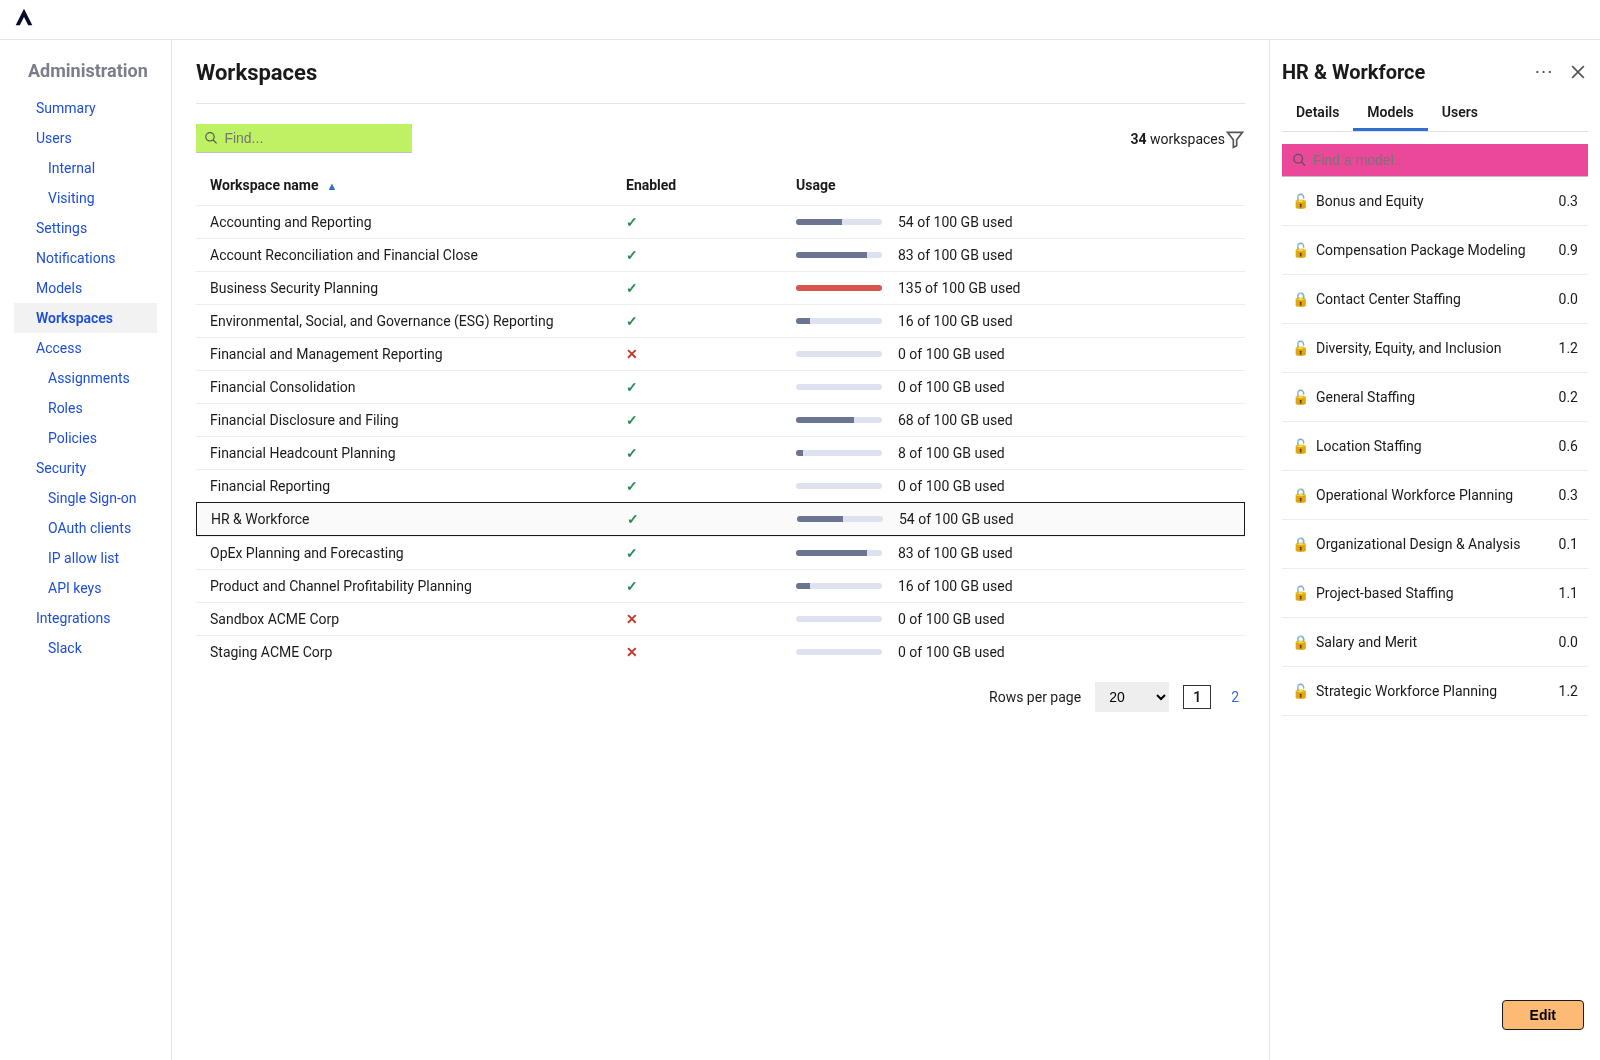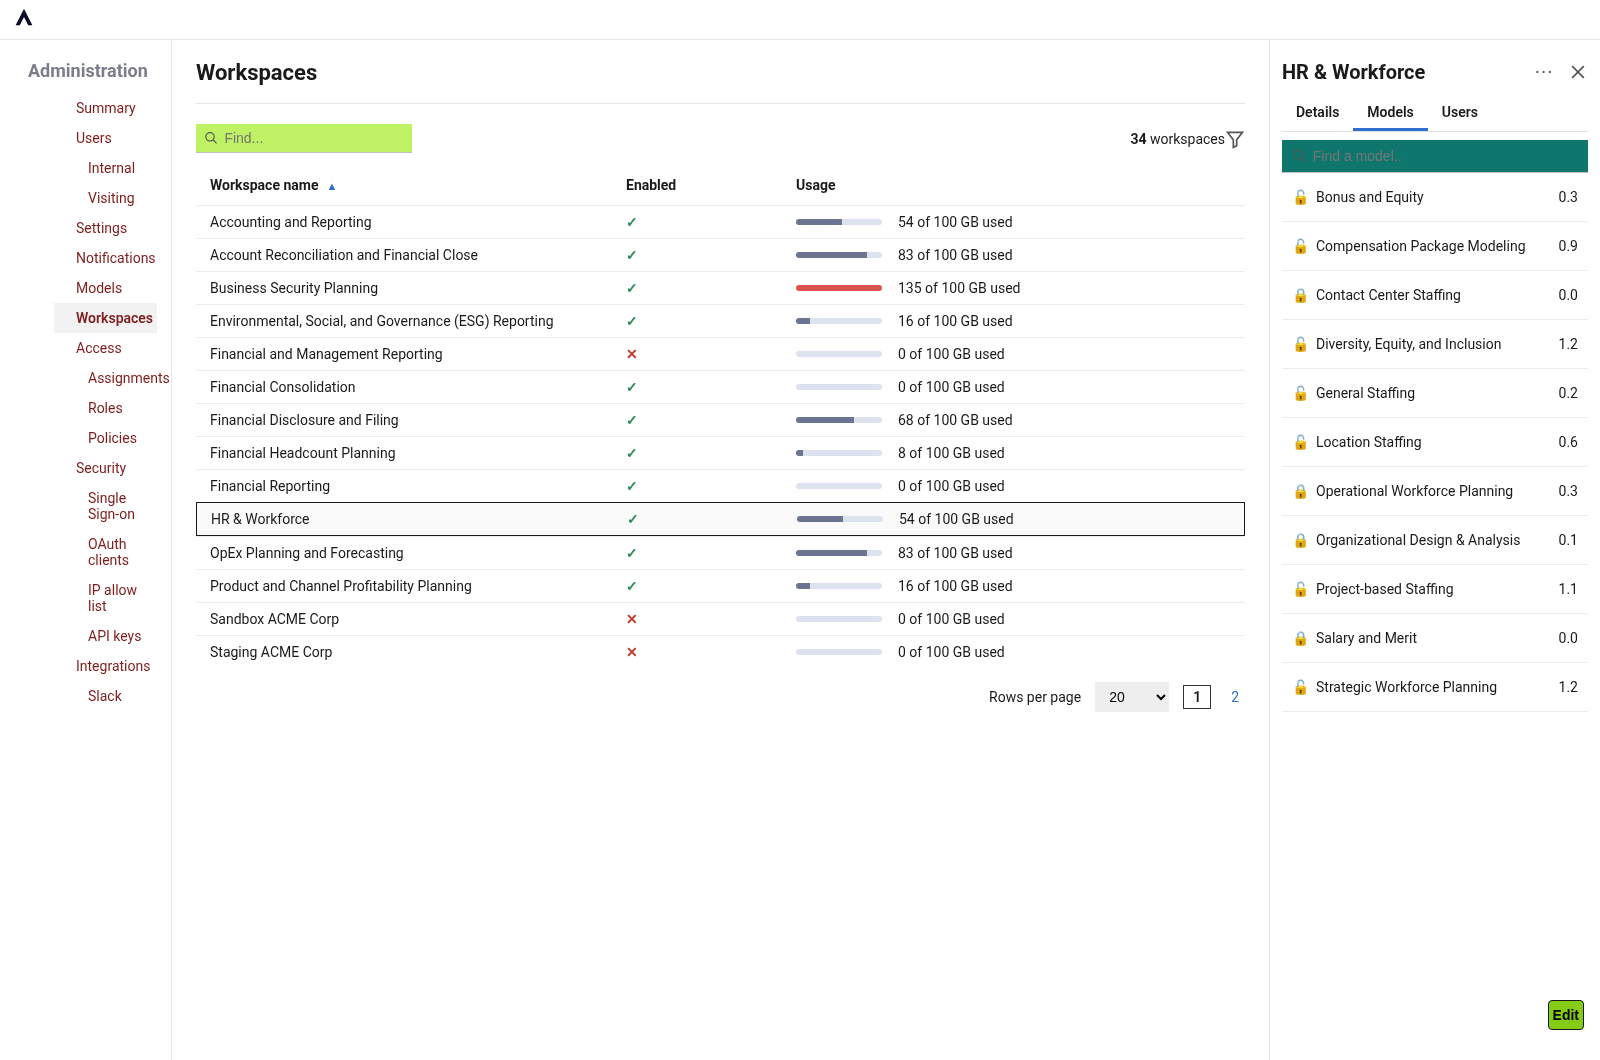--- a/index.html
+++ b/index.html
@@ -4,21 +4,21 @@
 <style>
 * { box-sizing: border-box; margin: 0; padding: 0; }
 body { font-family: -apple-system, BlinkMacSystemFont, "Segoe UI", Roboto, Helvetica, Arial, sans-serif; color: #1a1a1a; background: #fff; font-size: 14px; }
 .top-bar { height: 40px; border-bottom: 1px solid #e5e5e5; display: flex; align-items: center; padding: 0 14px; }
 .logo { font-weight: 900; font-size: 20px; color: #0a0e27; }
 .app-body { display: flex; height: calc(100vh - 40px); }
 
 
 .sidebar { width: 172px; border-right: 1px solid #e5e5e5; padding: 20px 14px; overflow-y: auto; }
 .sidebar-title { font-size: 18px; font-weight: 700; color: #7b7e8a; padding: 0 14px 12px; }
-.nav-item { padding: 7px 14px 7px 22px; font-size: 14px; color: #7f1d1d; cursor: pointer; margin-left: 40px; }
+.nav-item { padding: 7px 14px 7px 22px; font-size: 14px; color: #1d4ed8; cursor: pointer; }
 .nav-item.sub { padding-left: 34px; }
 .nav-item.active { background: #f2f2f2; font-weight: 600; }
 
 
 .main { flex: 1; padding: 20px 24px; overflow-y: auto; border-right: 1px solid #e5e5e5; }
 .main-title { font-size: 22px; font-weight: 700; margin-bottom: 18px; }
 .toolbar { display: flex; align-items: center; justify-content: space-between; margin-bottom: 8px; border-top: 1px solid #e5e5e5; padding-top: 20px; }
 .search-wrap { display: flex; align-items: center; border-bottom: 1px solid #c0c0c0; background: #bef264; width: 216px; padding: 6px 8px; }
 .search-wrap input { border: none; background: transparent; outline: none; font-size: 14px; width: 100%; margin-left: 6px; color: #333; }
 .toolbar-right { display: flex; align-items: center; }
@@ -44,31 +44,31 @@
 .pager { display: flex; justify-content: flex-end; align-items: center; gap: 14px; padding: 14px 0; font-size: 14px; }
 .rows-select { background: #eee; border: none; padding: 6px 10px; font-size: 14px; min-width: 74px; }
 .page-box { border: 1px solid #333; padding: 3px 9px; font-weight: 600; }
 .page-link { color: #2f6fd0; cursor: pointer; padding: 3px 6px; }
 
 
 .panel { width: 330px; padding: 20px 12px; overflow-y: auto; display: flex; flex-direction: column; }
 .panel-head { display: flex; justify-content: space-between; align-items: center; margin-bottom: 12px; }
 .panel-title { font-size: 20px; font-weight: 700; }
 .panel-actions { display: flex; gap: 14px; align-items: center; }
-.panel-tabs { display: flex; border-bottom: 1px solid #e0e0e0; margin-bottom: 8px; text-align: right; }
+.panel-tabs { display: flex; border-bottom: 1px solid #e0e0e0; margin-bottom: 0; text-align: right; }
 .panel-tab { padding: 8px 14px; font-size: 14px; font-weight: 600; cursor: pointer; }
 .panel-tab.active { border-bottom: 3px solid #2f6fd0; color: #1a1a1a; }
-.panel-search { display: flex; align-items: center; background: #0f766e; border-bottom: 1px solid #c0c0c0; padding: 8px 10px; margin-top: 0; }
+.panel-search { display: flex; align-items: center; background: #ec4899; border-bottom: 1px solid #c0c0c0; padding: 8px 10px; margin-top: 12px; }
 .panel-search input { border: none; background: transparent; outline: none; font-size: 14px; margin-left: 6px; width: 100%; }
 .model-header { display: flex; justify-content: space-between; padding: 14px 10px; font-weight: 700; font-size: 14px; border-bottom: 1px solid #e5e5e5; }
 .model-row { display: flex; justify-content: space-between; align-items: center; padding: 16px 10px; border-bottom: 1px solid #ededed; font-size: 14px; }
 .model-name { display: flex; align-items: center; gap: 8px; }
 .lock { font-size: 14px; width: 16px; color: #1a1a1a; display: inline-block; text-align: center; }
 .panel-footer { margin-top: auto; display: flex; justify-content: flex-end; padding: 10px 4px; }
-.edit-btn { border: 1px solid #1a1a1a; background: #84cc16; padding: 6px 4px; border-radius: 4px; font-size: 14px; font-weight: 600; cursor: pointer; }
+.edit-btn { border: 1px solid #1a1a1a; background: #fdba74; padding: 6px 27px; border-radius: 4px; font-size: 14px; font-weight: 600; cursor: pointer; }
 
 .icon-svg { width: 16px; height: 16px; stroke: #555; fill: none; stroke-width: 2; }
 .icon-svg.lg { width: 20px; height: 20px; }
 </style>
 </head>
 <body>
 
 <div class="top-bar">
   <div class="logo">
     <svg width="20" height="20" viewBox="0 0 24 24" fill="#0a0e27">

